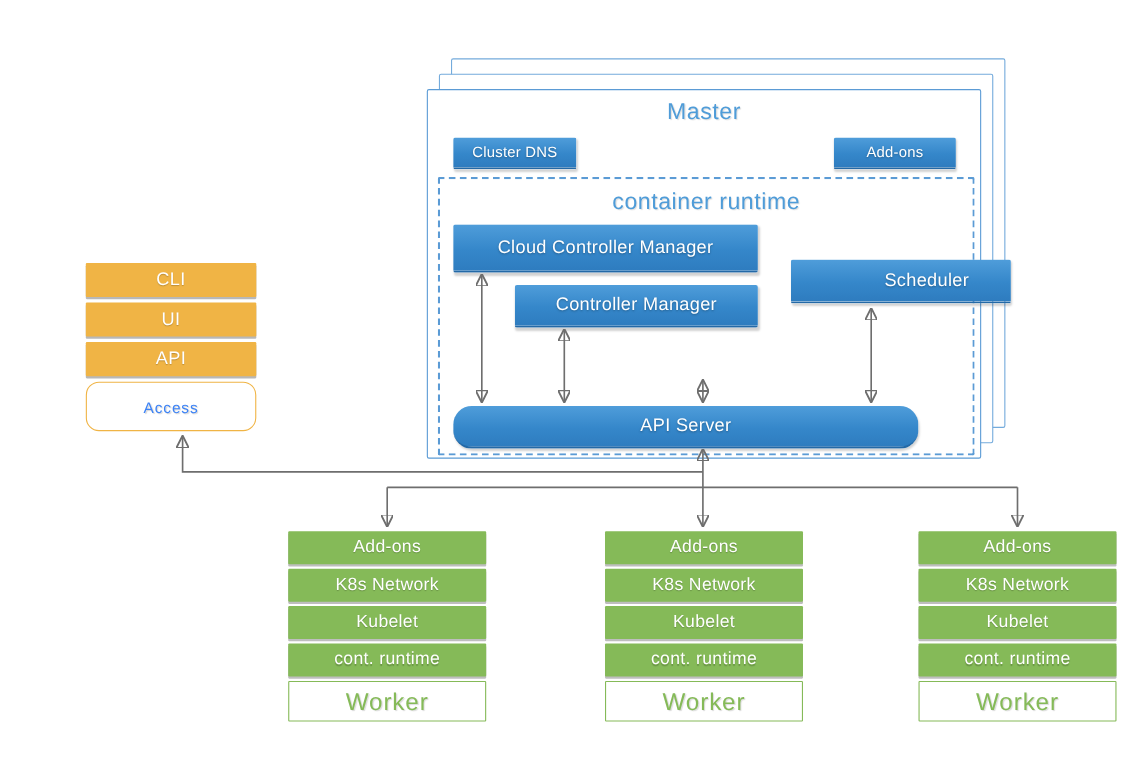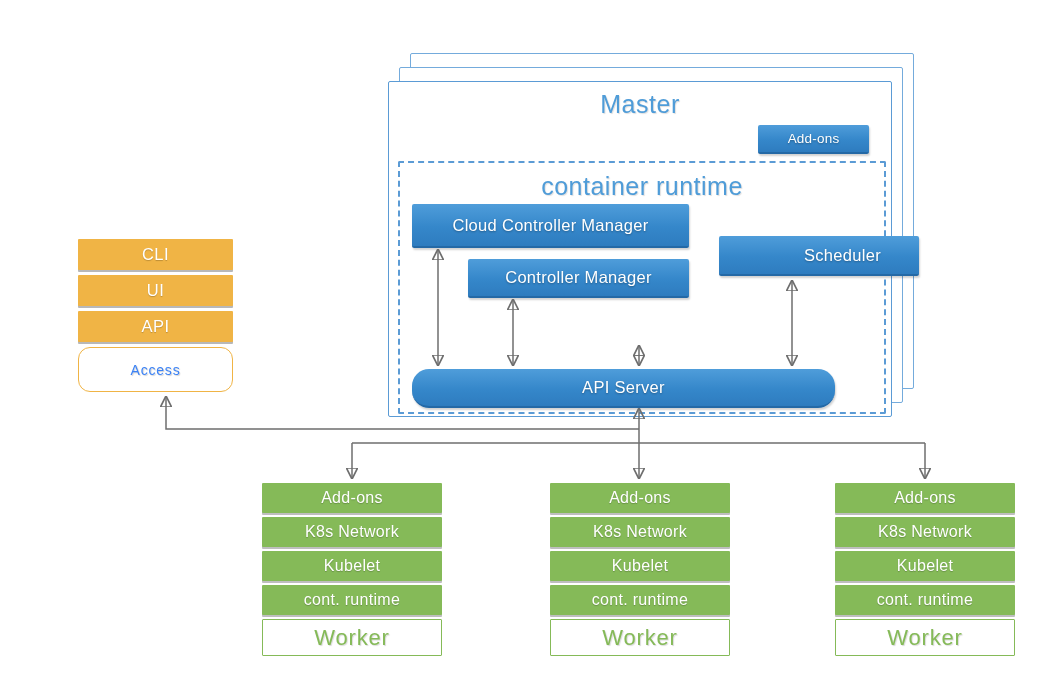--- a/index.html
+++ b/index.html
@@ -13,21 +13,21 @@
     border:1px solid #74abdc;border-radius:2px;
   }
   .master-layer.l2{left:410px;top:53px;}
   .master-layer.l1{left:399px;top:67px;}
   .master-box{
     position:absolute;left:388px;top:81px;width:502px;height:334px;
     background:#ffffff;border:1px solid #5b9bd5;border-radius:2px;
   }
   .big-title{
     position:absolute;left:0;right:0;text-align:center;
-    color:#4f9cd8;font-size:25px;letter-spacing:.5px;
+    color:#4f9cd8;font-size:21px;letter-spacing:.5px;
     text-shadow:1px 1px 1px rgba(0,0,0,.13);
   }
   .master-title{top:8px;}
   .runtime-box{
     position:absolute;left:9px;top:79px;width:484px;height:249px;
     border:2px dashed #5b9bd5;border-radius:2px;background:transparent;
   }
   .runtime-title{top:9px;}
   
   .blue{
@@ -86,20 +86,21 @@
 </head>
 <body>
 
 <div class="canvas">
 
   <div class="master-layer l2"></div>
   <div class="master-layer l1"></div>
 
   <div class="master-box">
     <div class="big-title master-title">Master</div>
+    <div class="blue chip cluster-dns">Cluster DNS</div>
     <div class="blue chip addons">Add-ons</div>
 
     <div class="runtime-box">
       <div class="big-title runtime-title">container runtime</div>
       <div class="blue comp ccm">Cloud Controller Manager</div>
       <div class="blue comp cm">Controller Manager</div>
       <div class="blue comp sched">Scheduler</div>
       <div class="blue comp api">API Server</div>
     </div>
   </div>

